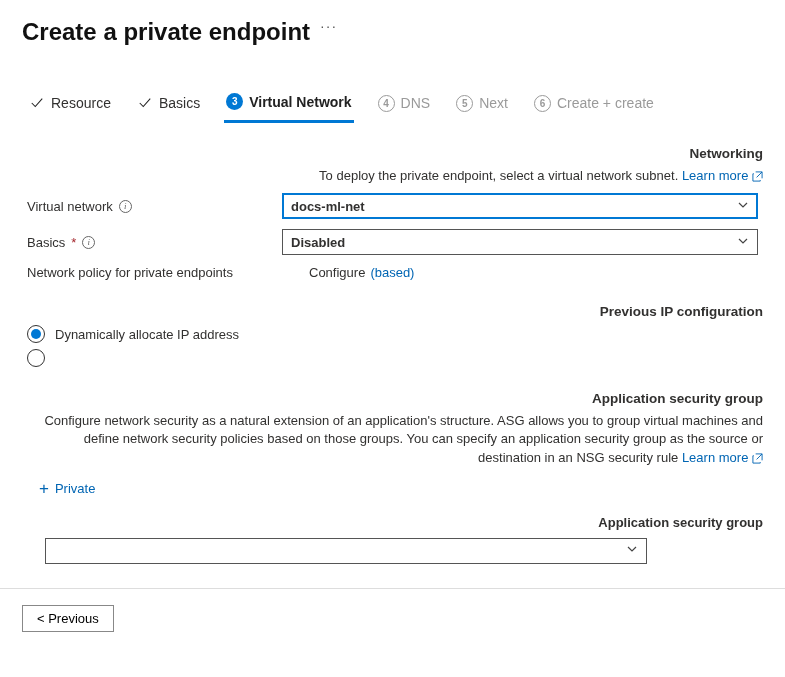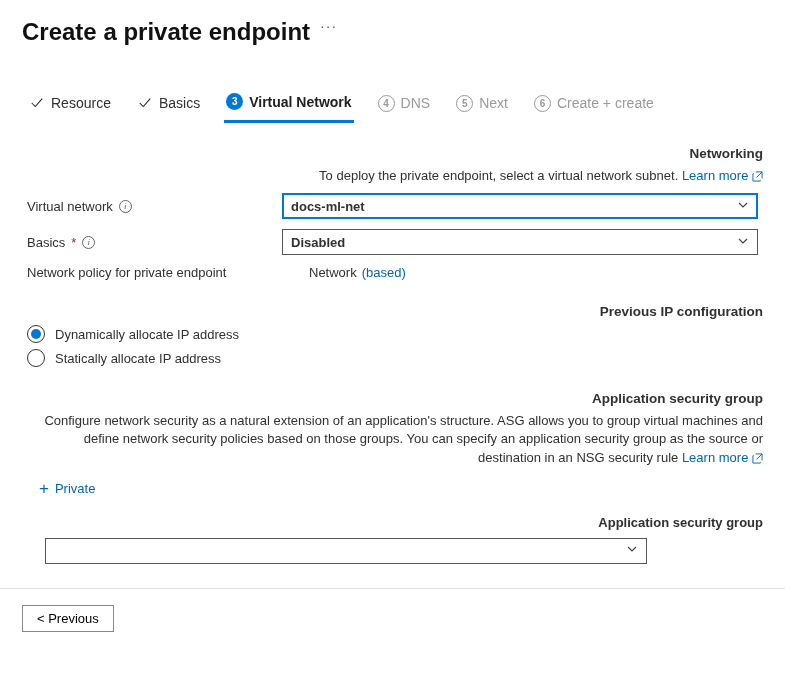--- a/index.html
+++ b/index.html
@@ -128,37 +128,36 @@
         <span class="info-icon">i</span>
       </div>
       <div class="dropdown">
         <span>Disabled</span>
         <span class="chev"><svg width="12" height="12" viewBox="0 0 12 12">
               <path d="M2 4l4 4 4-4" fill="none" stroke="#444" stroke-width="1.2"></path>
             </svg></span>
       </div>
     </div>
     <div class="form-row policy-row">
-      <div class="form-label">Network policy for private endpoint</div>
+      <div class="form-label">Network policy for private endpoints</div>
       <div class="policy-val">
-        <span>Network</span>
+        <span>Configure</span>
         <a class="link">(based)</a>
       </div>
     </div>
   </div>
 
   <div class="section">
     <div class="section-title">Previous IP configuration</div>
     <div class="radio-row">
       <span class="radio selected"></span>
       <span>Dynamically allocate IP address</span>
     </div>
     <div class="radio-row">
       <span class="radio"></span>
-      <span>Statically allocate IP address</span>
     </div>
   </div>
 
   <div class="section">
     <div class="section-title">Application security group</div>
     <div class="section-desc">
       <span>Configure network security as a natural extension of an application's structure. ASG allows you to group virtual machines and define network security policies based on those groups. You can specify an application security group as the source or destination in an NSG security rule</span>
       <a class="link"><span>Learn more</span> <span class="ext-icon"><svg width="11" height="11" viewBox="0 0 12 12">
               <path d="M4 1h7v7M11 1L5 7M9 10v1H1V3h1" fill="none" stroke="#0065b3" stroke-width="1"></path>
             </svg></span></a>

